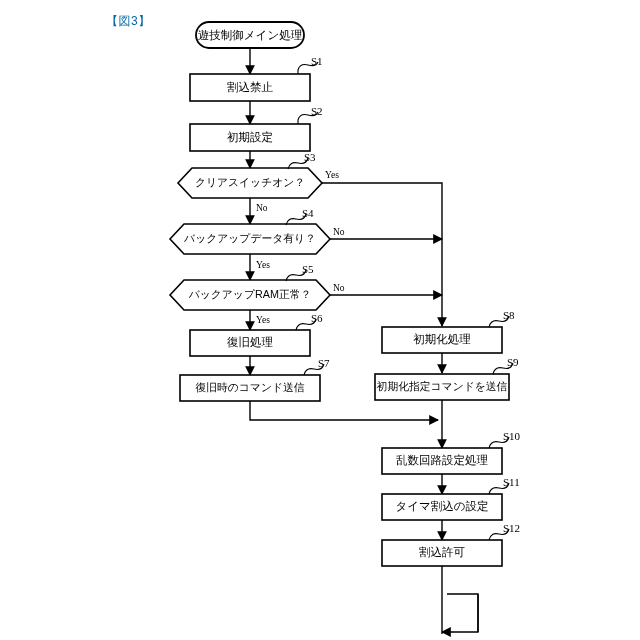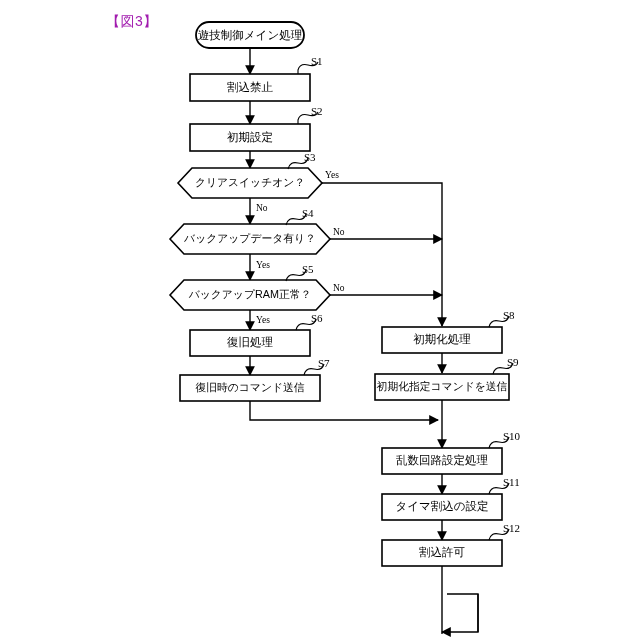--- a/index.html
+++ b/index.html
@@ -12,22 +12,22 @@
     width: 640px;
     height: 640px;
     background: #ffffff;
     font-family: "Liberation Sans", "DejaVu Sans", sans-serif;
     overflow: hidden;
   }
   #figure-label {
     position: absolute;
     left: 106px;
     top: 13px;
-    font-size: 14px;
-    color: #a21caf;
+    font-size: 12px;
+    color: #0369a1;
     letter-spacing: 0.5px;
     white-space: nowrap;
     text-align: right;
   }
   svg.flow {
     position: absolute;
     left: 0;
     top: 0;
     width: 640px;
     height: 640px;

